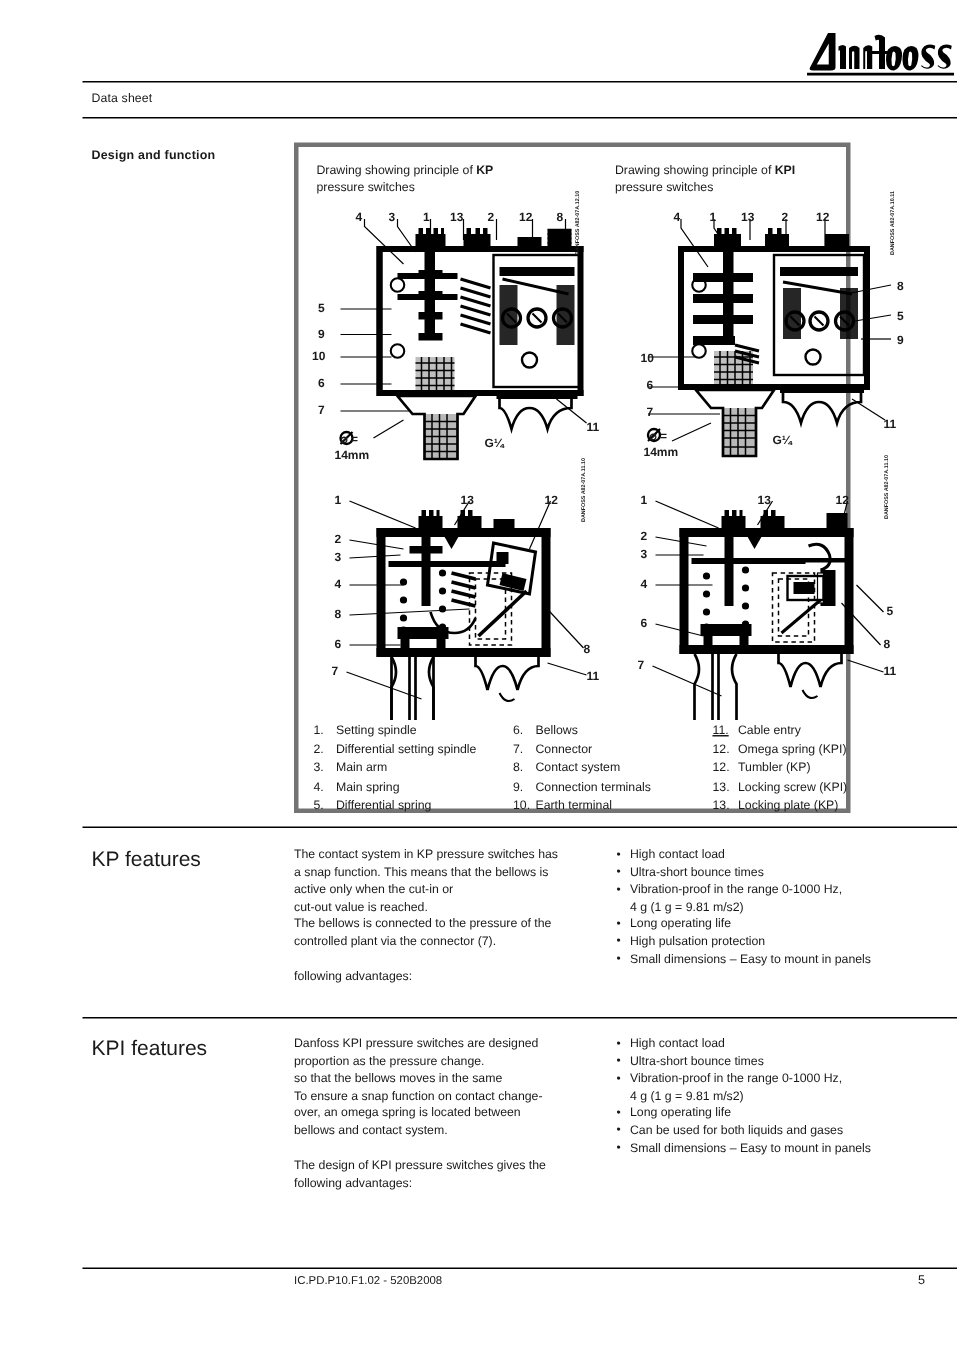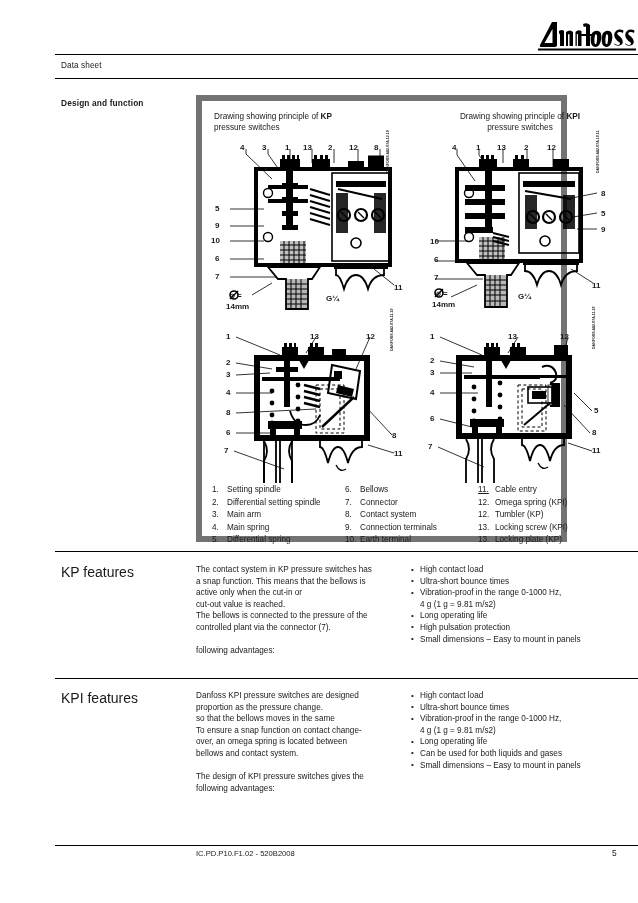--- a/index.html
+++ b/index.html
@@ -39,21 +39,21 @@
     background: #000;
   }
 
   
   .section-label {
     position: absolute;
     font-size: 8.3px; font-weight: bold; letter-spacing: .15px; text-align: right;
   }
   .diagram-box {
     position: absolute; left: 196px; top: 95px; width: 371px; height: 447px;
-    border: 6px solid #737373; background: #fff;
+    border: 3px solid #737373; background: #fff;
   }
   .dcaption {
     position: absolute; font-size: 8.2px; line-height: 11px;
   }
   .dcaption b { font-weight: bold; }
 
   
   .legend {
     position: absolute; left: 10px; top: 383px; width: 398px;
     display: flex; gap: 0;
@@ -125,21 +125,21 @@
   <div class="rule-header-bottom"></div>
 
   <div class="section-label" style="left:61px; top:98px;">Design and function</div>
 
   <div class="diagram-box">
 
     <div class="dcaption" style="left:12px; top:10px; width:185px;">
       <span>Drawing showing principle of </span><b>KP</b><br>
       <span>pressure switches</span>
     </div>
-    <div class="dcaption" style="left:223px; top:10px; width:190px;text-align:center;">
+    <div class="dcaption" style="left:211px; top:10px; width:190px;">
       <span>Drawing showing principle of </span><b>KPI</b><br>
       <span>pressure switches</span>
     </div>
 
     <svg class="draw" style="left:22px; top:36px;" width="190" height="180" viewBox="0 0 190 180">
       <g stroke="#000" fill="none" stroke-width="1">
 
         <path d="M22 12 L22 17 L48 42" stroke-width="0.8"></path>
         <path d="M44 12 L44 17 L56 34" stroke-width="0.8"></path>
         <path d="M66 12 L66 30" stroke-width="0.8"></path>

